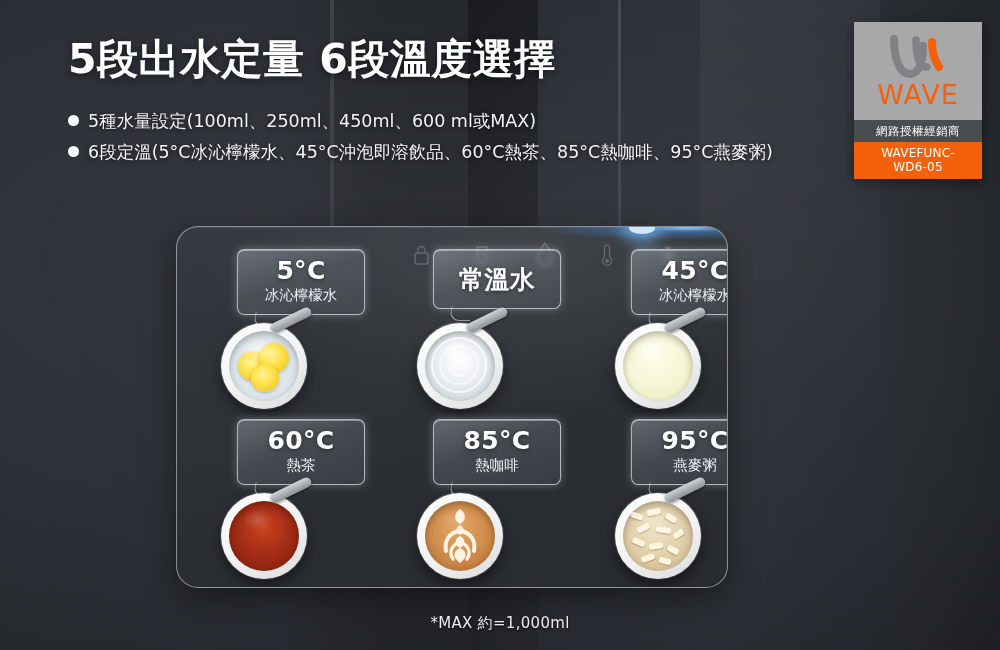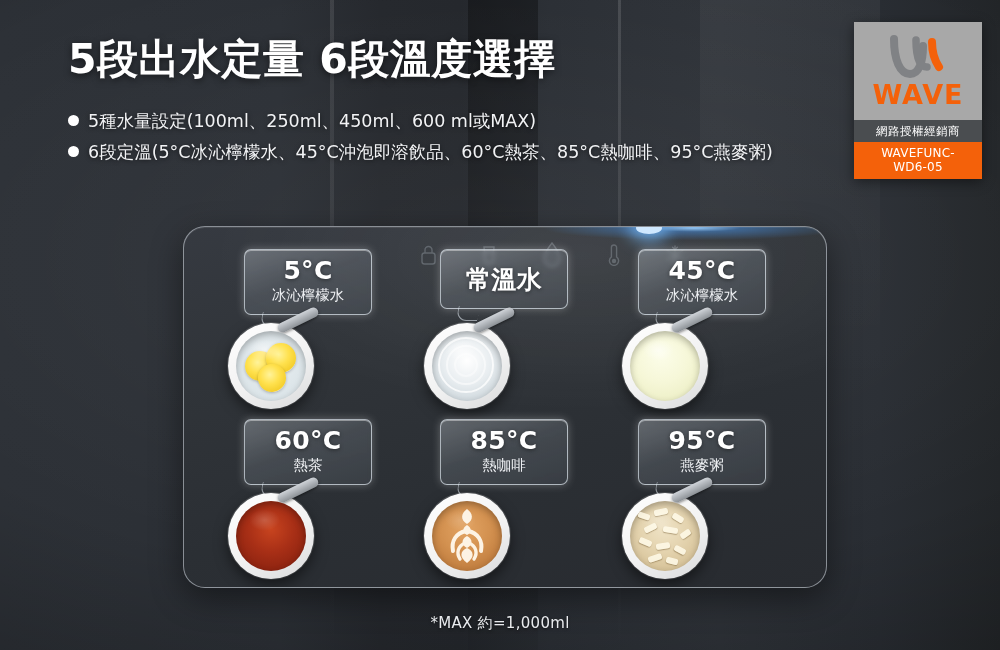--- a/index.html
+++ b/index.html
@@ -66,40 +66,40 @@
   }
   #badge-logo {
     background: #a8a8a8;
     height: 98px;
     display: flex; flex-direction: column;
     align-items: center; justify-content: center;
     gap: 1px;
   }
   #badge-mark { width: 64px; height: 46px; display: block; }
   #badge-word {
-    font-size: 27px; font-weight: 700; color: #f4610a;
+    font-size: 27px; font-weight: 400; color: #f4610a;
     letter-spacing: 1px; line-height: 1; font-family: "DejaVu Sans", sans-serif;
   }
   #badge-authorized {
     background: #4a4d50; color: #ffffff;
     font-size: 11.5px; text-align: center;
     padding: 4px 0 3px;
     letter-spacing: .5px;
   }
   #badge-model {
     background: #f4610a; color: #ffffff;
     font-size: 12px; text-align: center;
     padding: 4px 16px 5px; font-weight: 500;
     letter-spacing: .2px;
   }
 
   
   #panel {
-    position: absolute; left: 183px; top: 226px;
-    width: 644px; height: 362px;
+    position: absolute; left: 176px; top: 226px;
+    width: 552px; height: 362px;
     border-radius: 22px;
     background:
       radial-gradient(120% 90% at 62% 8%, rgba(255,255,255,.075) 0%, rgba(255,255,255,0) 48%),
       linear-gradient(165deg, #363a41 0%, #303439 30%, #2b2f34 62%, #282b30 100%);
     border: 1px solid rgba(216,224,232,.55);
     box-shadow: 0 10px 32px rgba(0,0,0,.45), inset 0 1px 0 rgba(255,255,255,.10);
     overflow: hidden;
   }
   #panel-flare {
     position: absolute; left: 300px; top: -16px;

